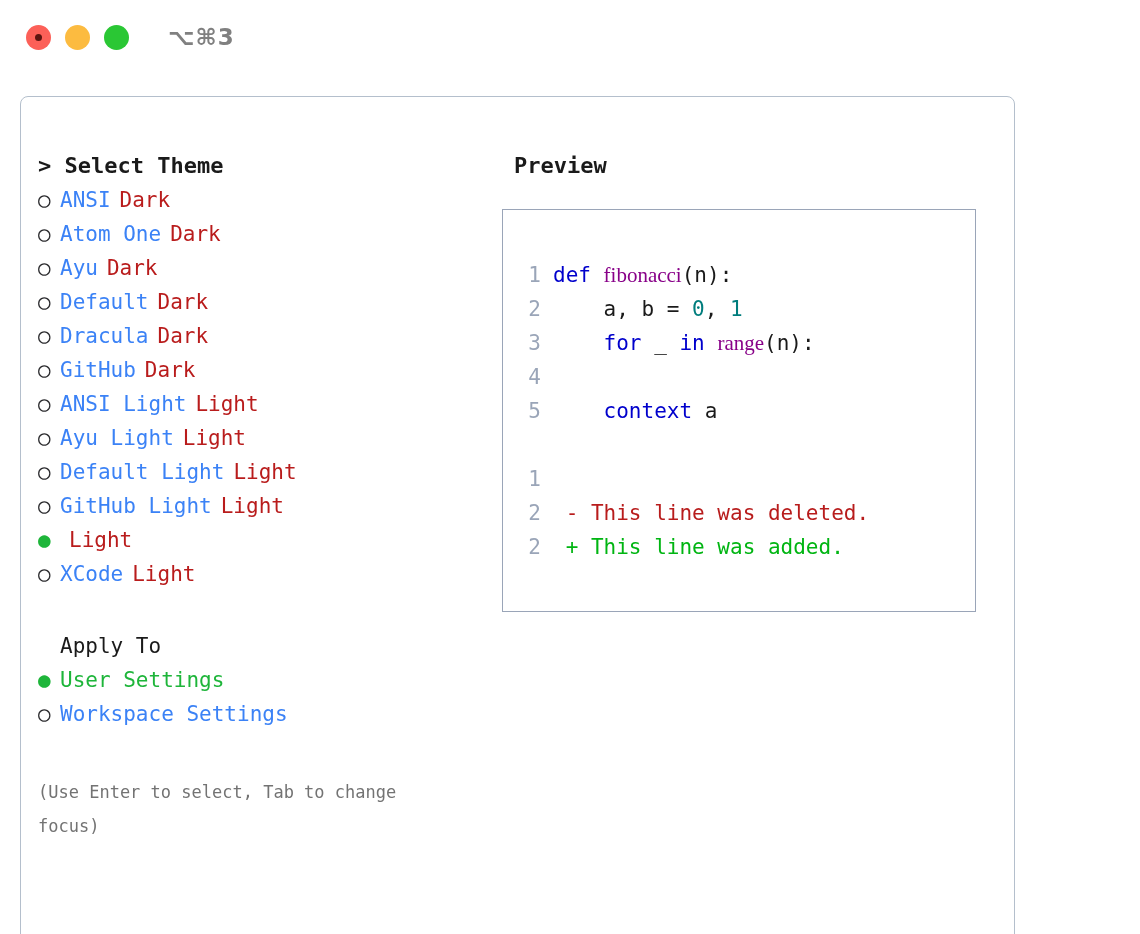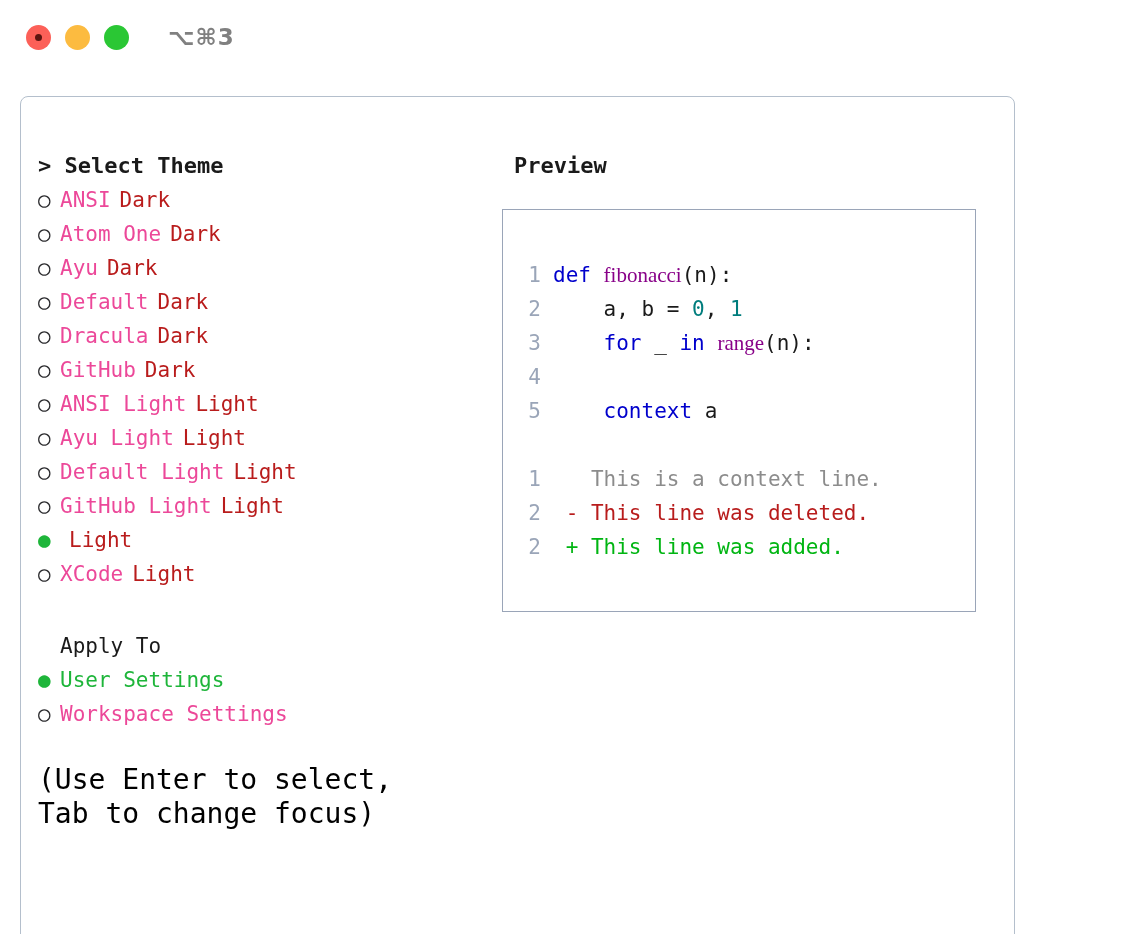--- a/index.html
+++ b/index.html
@@ -94,36 +94,36 @@
   }
   .radio {
     display: inline-block;
     width: 22px;
     text-align: left;
     flex: none;
     font-size: 21px;
     color: #2b2b2e;
   }
   .radio.on { color: #1eb53a; }
-  .theme-name { color: #ec4899; }
+  .theme-name { color: #3b82f6; }
   .theme-row.selected .theme-name { color: #1eb53a; }
   .theme-variant { color: #b91c1c; margin-left: 9px; }
 
   .section-gap { height: 38px; }
   .section-header {
     font-size: 21px;
     color: #1a1a1a;
     line-height: 34px;
     padding-left: 22px;
     white-space: pre;
   }
   .hint {
-    margin-top: 32px;
-    font-size: 28px;
-    color: #000000;
+    margin-top: 44px;
+    font-size: 17px;
+    color: #737373;
     line-height: 34px;
     width: 405px;
   }
 
   
   .right-col {
     position: absolute;
     left: 481px; top: 52px;
     width: 500px;
   }
@@ -220,21 +220,21 @@
         <div class="code-area">
           <div id="code-lines">
               <div class="code-line"><span class="lineno">1</span><span><span class="tok-kw">def </span><span class="tok-fn">fibonacci</span><span class="tok-pl">(n):</span></span></div>
               <div class="code-line"><span class="lineno">2</span><span><span class="tok-pl">    a, b = </span><span class="tok-num">0</span><span class="tok-pl">, </span><span class="tok-num">1</span></span></div>
               <div class="code-line"><span class="lineno">3</span><span><span class="tok-pl">    </span><span class="tok-kw">for</span><span class="tok-pl"> _ </span><span class="tok-kw">in</span><span class="tok-pl"> </span><span class="tok-fn">range</span><span class="tok-pl">(n):</span></span></div>
               <div class="code-line"><span class="lineno">4</span></div>
               <div class="code-line"><span class="lineno">5</span><span><span class="tok-pl">    </span><span class="tok-kw">context</span><span class="tok-pl"> a</span></span></div>
             </div>
           <div class="blank-line"></div>
           <div id="diff-lines">
-              <div class="code-line"><span class="lineno">1</span><span class="diff-ctx">   This is a context line.</span></div>
+              <div class="code-line"><span class="lineno">1</span></div>
               <div class="code-line"><span class="lineno">2</span><span class="diff-del"> - This line was deleted.</span></div>
               <div class="code-line"><span class="lineno">2</span><span class="diff-add"> + This line was added.</span></div>
             </div>
         </div>
       </div>
     </div>
 
   </div>
 </div>
 

